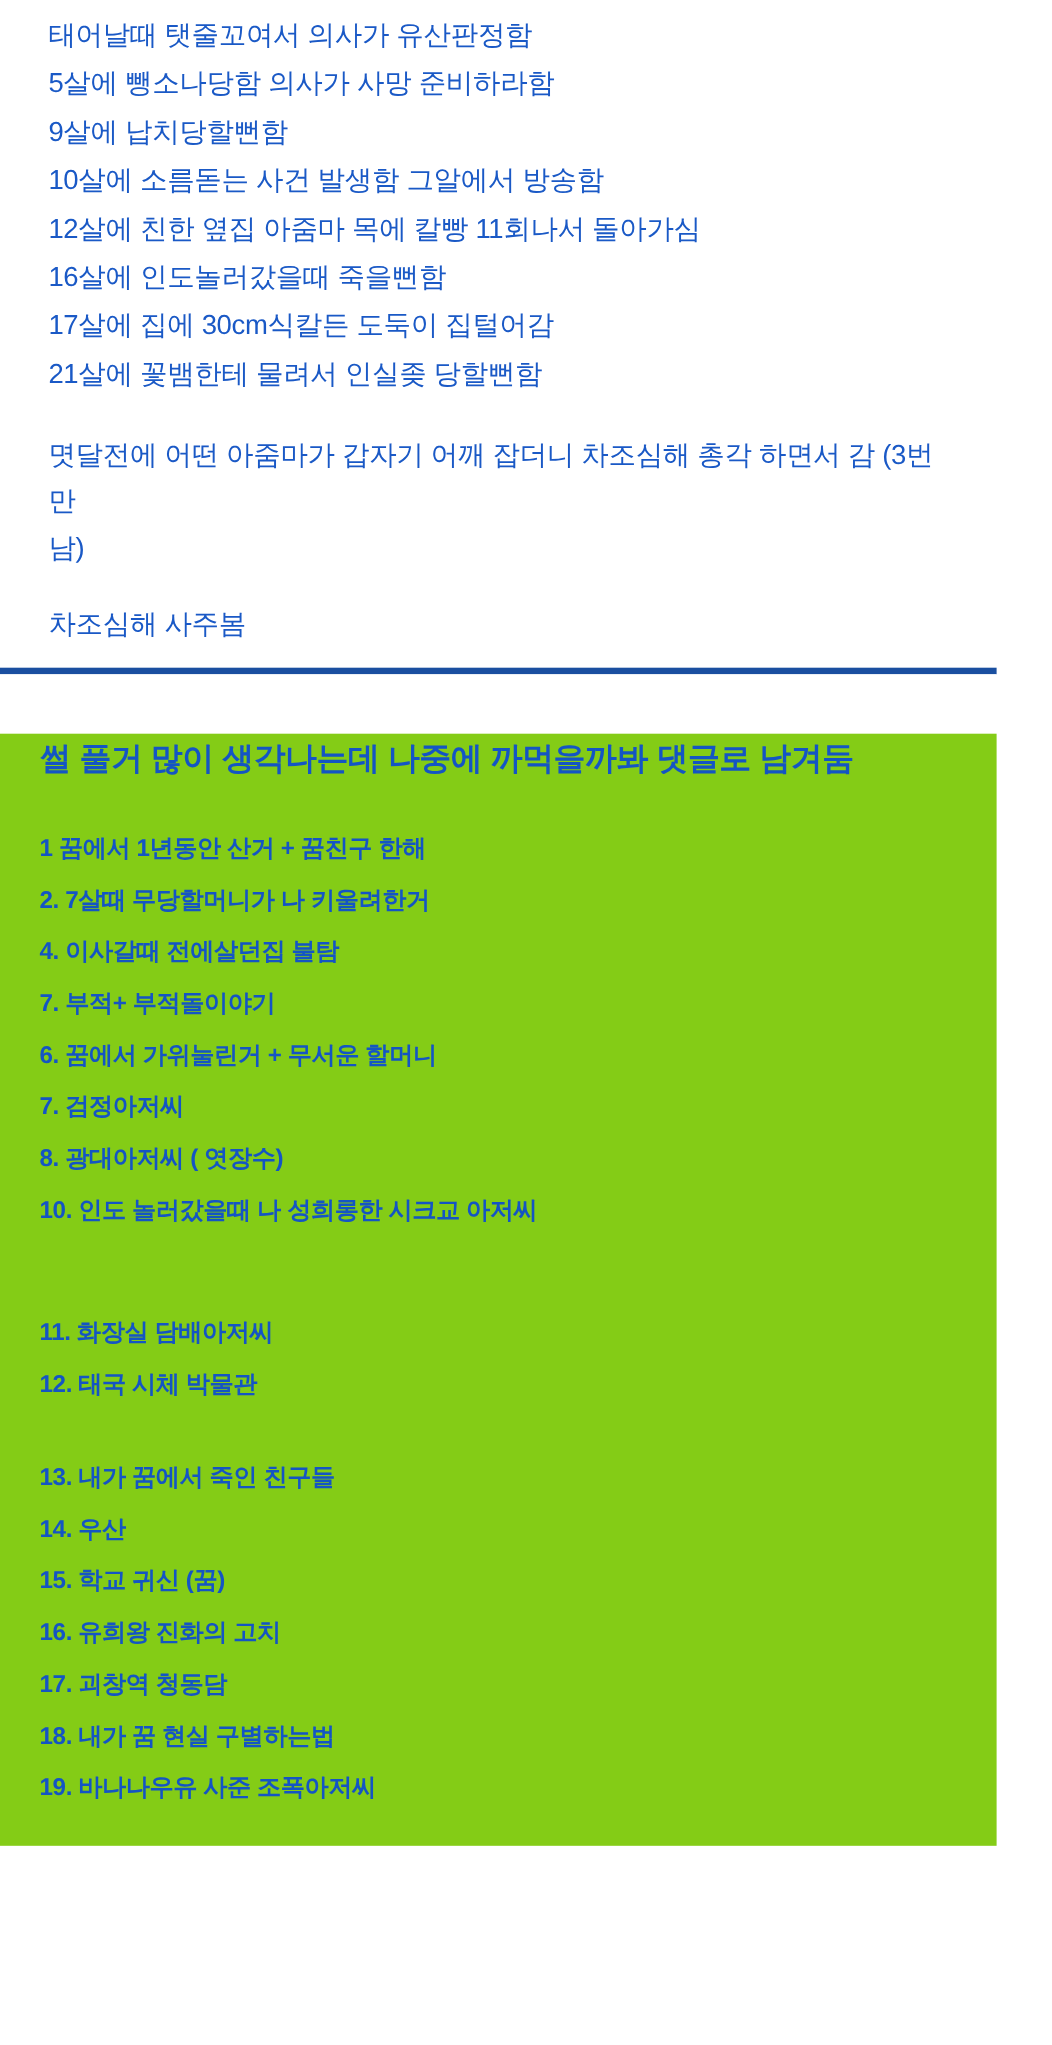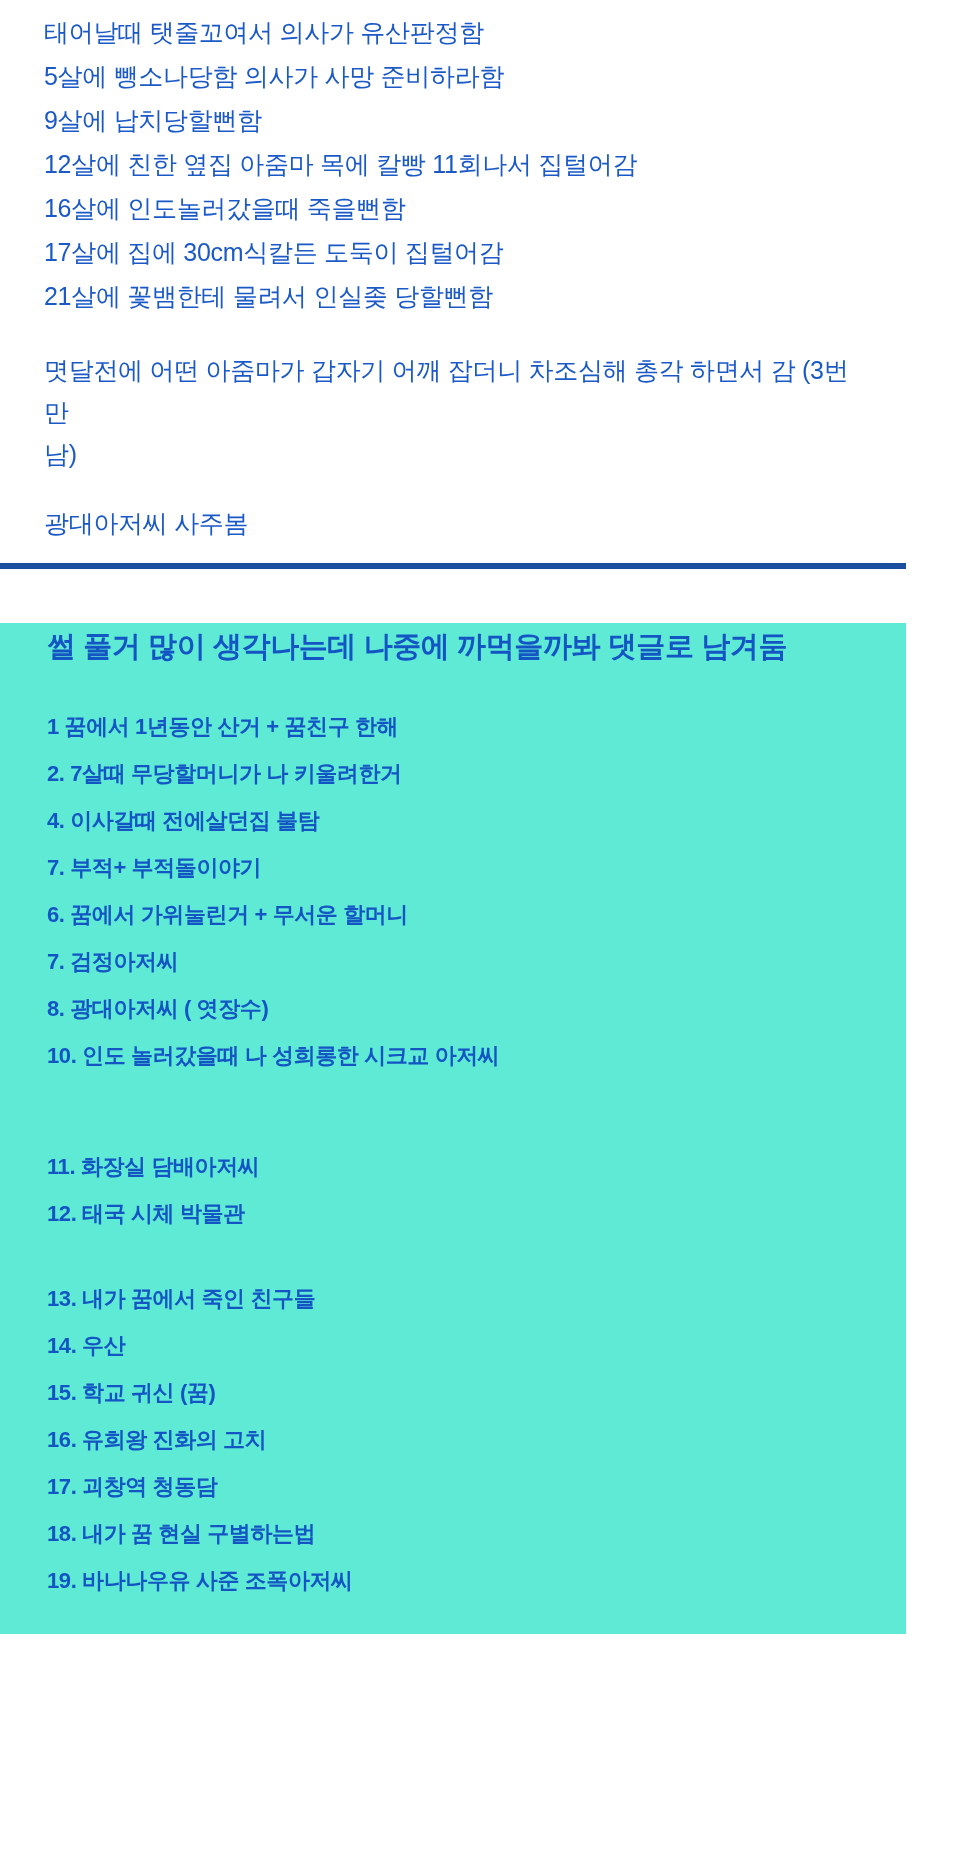--- a/index.html
+++ b/index.html
@@ -40,22 +40,22 @@
   
   .divider {
     width: 100%;
     height: 6px;
     background: #1a4fa0;
   }
   .gap-after-divider { height: 54px; background:#fff; }
 
   
   .bottom-block {
-    padding: 0 36px 30px 47px;
-    background: #5eead4;
+    padding: 0 36px 30px 36px;
+    background: #84cc16;
   }
   .b-head {
     font-size: 29px;
     line-height: 46px;
     font-weight: 700;
     color: #1455c4;
     letter-spacing: -0.4px;
     margin-bottom: 34px;
   }
   .b-line {
@@ -78,28 +78,29 @@
 </style>
 </head>
 <body>
 
 <div class="page">
 
   <div class="top-block">
     <div class="top-line">태어날때 탯줄꼬여서 의사가 유산판정함</div>
     <div class="top-line">5살에 뺑소나당함 의사가 사망 준비하라함</div>
     <div class="top-line">9살에 납치당할뻔함</div>
-    <div class="top-line">12살에 친한 옆집 아줌마 목에 칼빵 11회나서 집털어감</div>
+    <div class="top-line">10살에 소름돋는 사건 발생함 그알에서 방송함</div>
+    <div class="top-line">12살에 친한 옆집 아줌마 목에 칼빵 11회나서 돌아가심</div>
     <div class="top-line">16살에 인도놀러갔을때 죽을뻔함</div>
     <div class="top-line">17살에 집에 30cm식칼든 도둑이 집털어감</div>
     <div class="top-line">21살에 꽃뱀한테 물려서 인실좆 당할뻔함</div>
     <div class="top-line wrap">몃달전에 어떤 아줌마가 갑자기 어깨 잡더니 차조심해 총각 하면서 감 (3번만
 남)</div>
     <div class="spacer-sm"></div>
-    <div class="top-line">광대아저씨 사주봄</div>
+    <div class="top-line">차조심해 사주봄</div>
   </div>
 
   <div class="divider"></div>
   <div class="gap-after-divider"></div>
 
   <div class="bottom-block">
     <div class="b-head">썰 풀거 많이 생각나는데 나중에 까먹을까봐 댓글로 남겨둠</div>
 
     <div class="b-line">1 꿈에서 1년동안 산거 + 꿈친구 한해</div>
     <div class="b-line">2. 7살때 무당할머니가 나 키울려한거</div>

